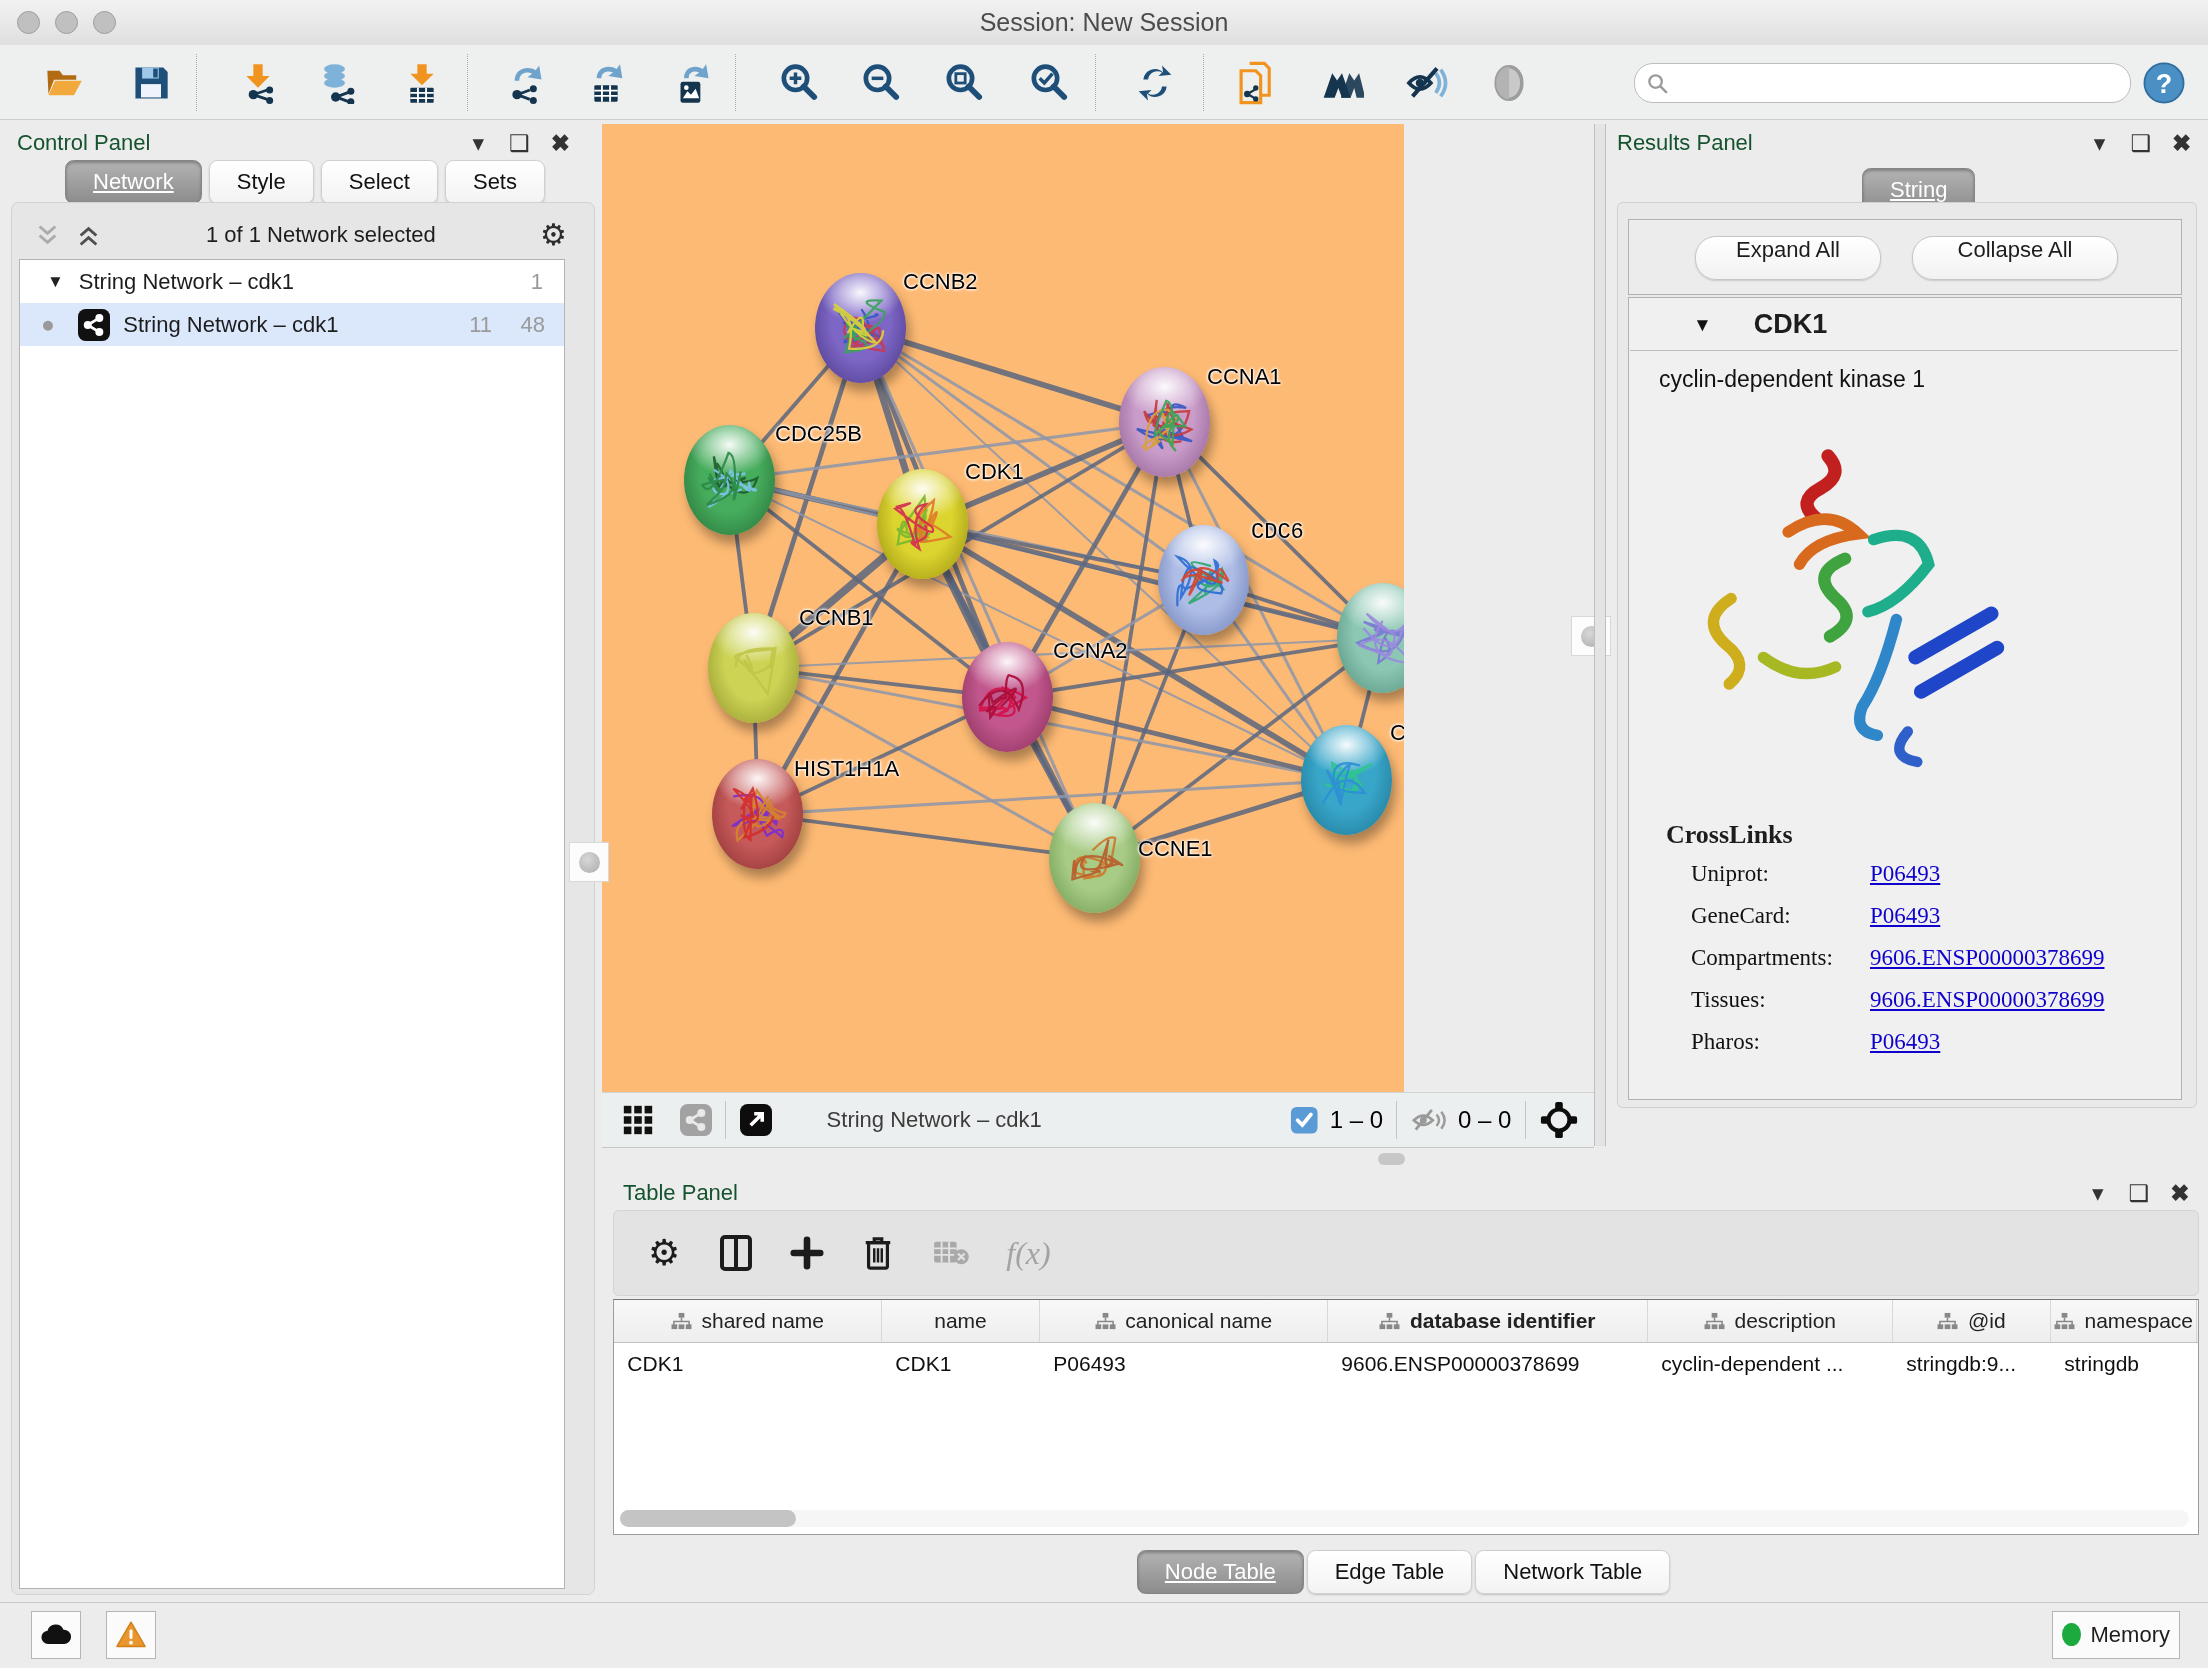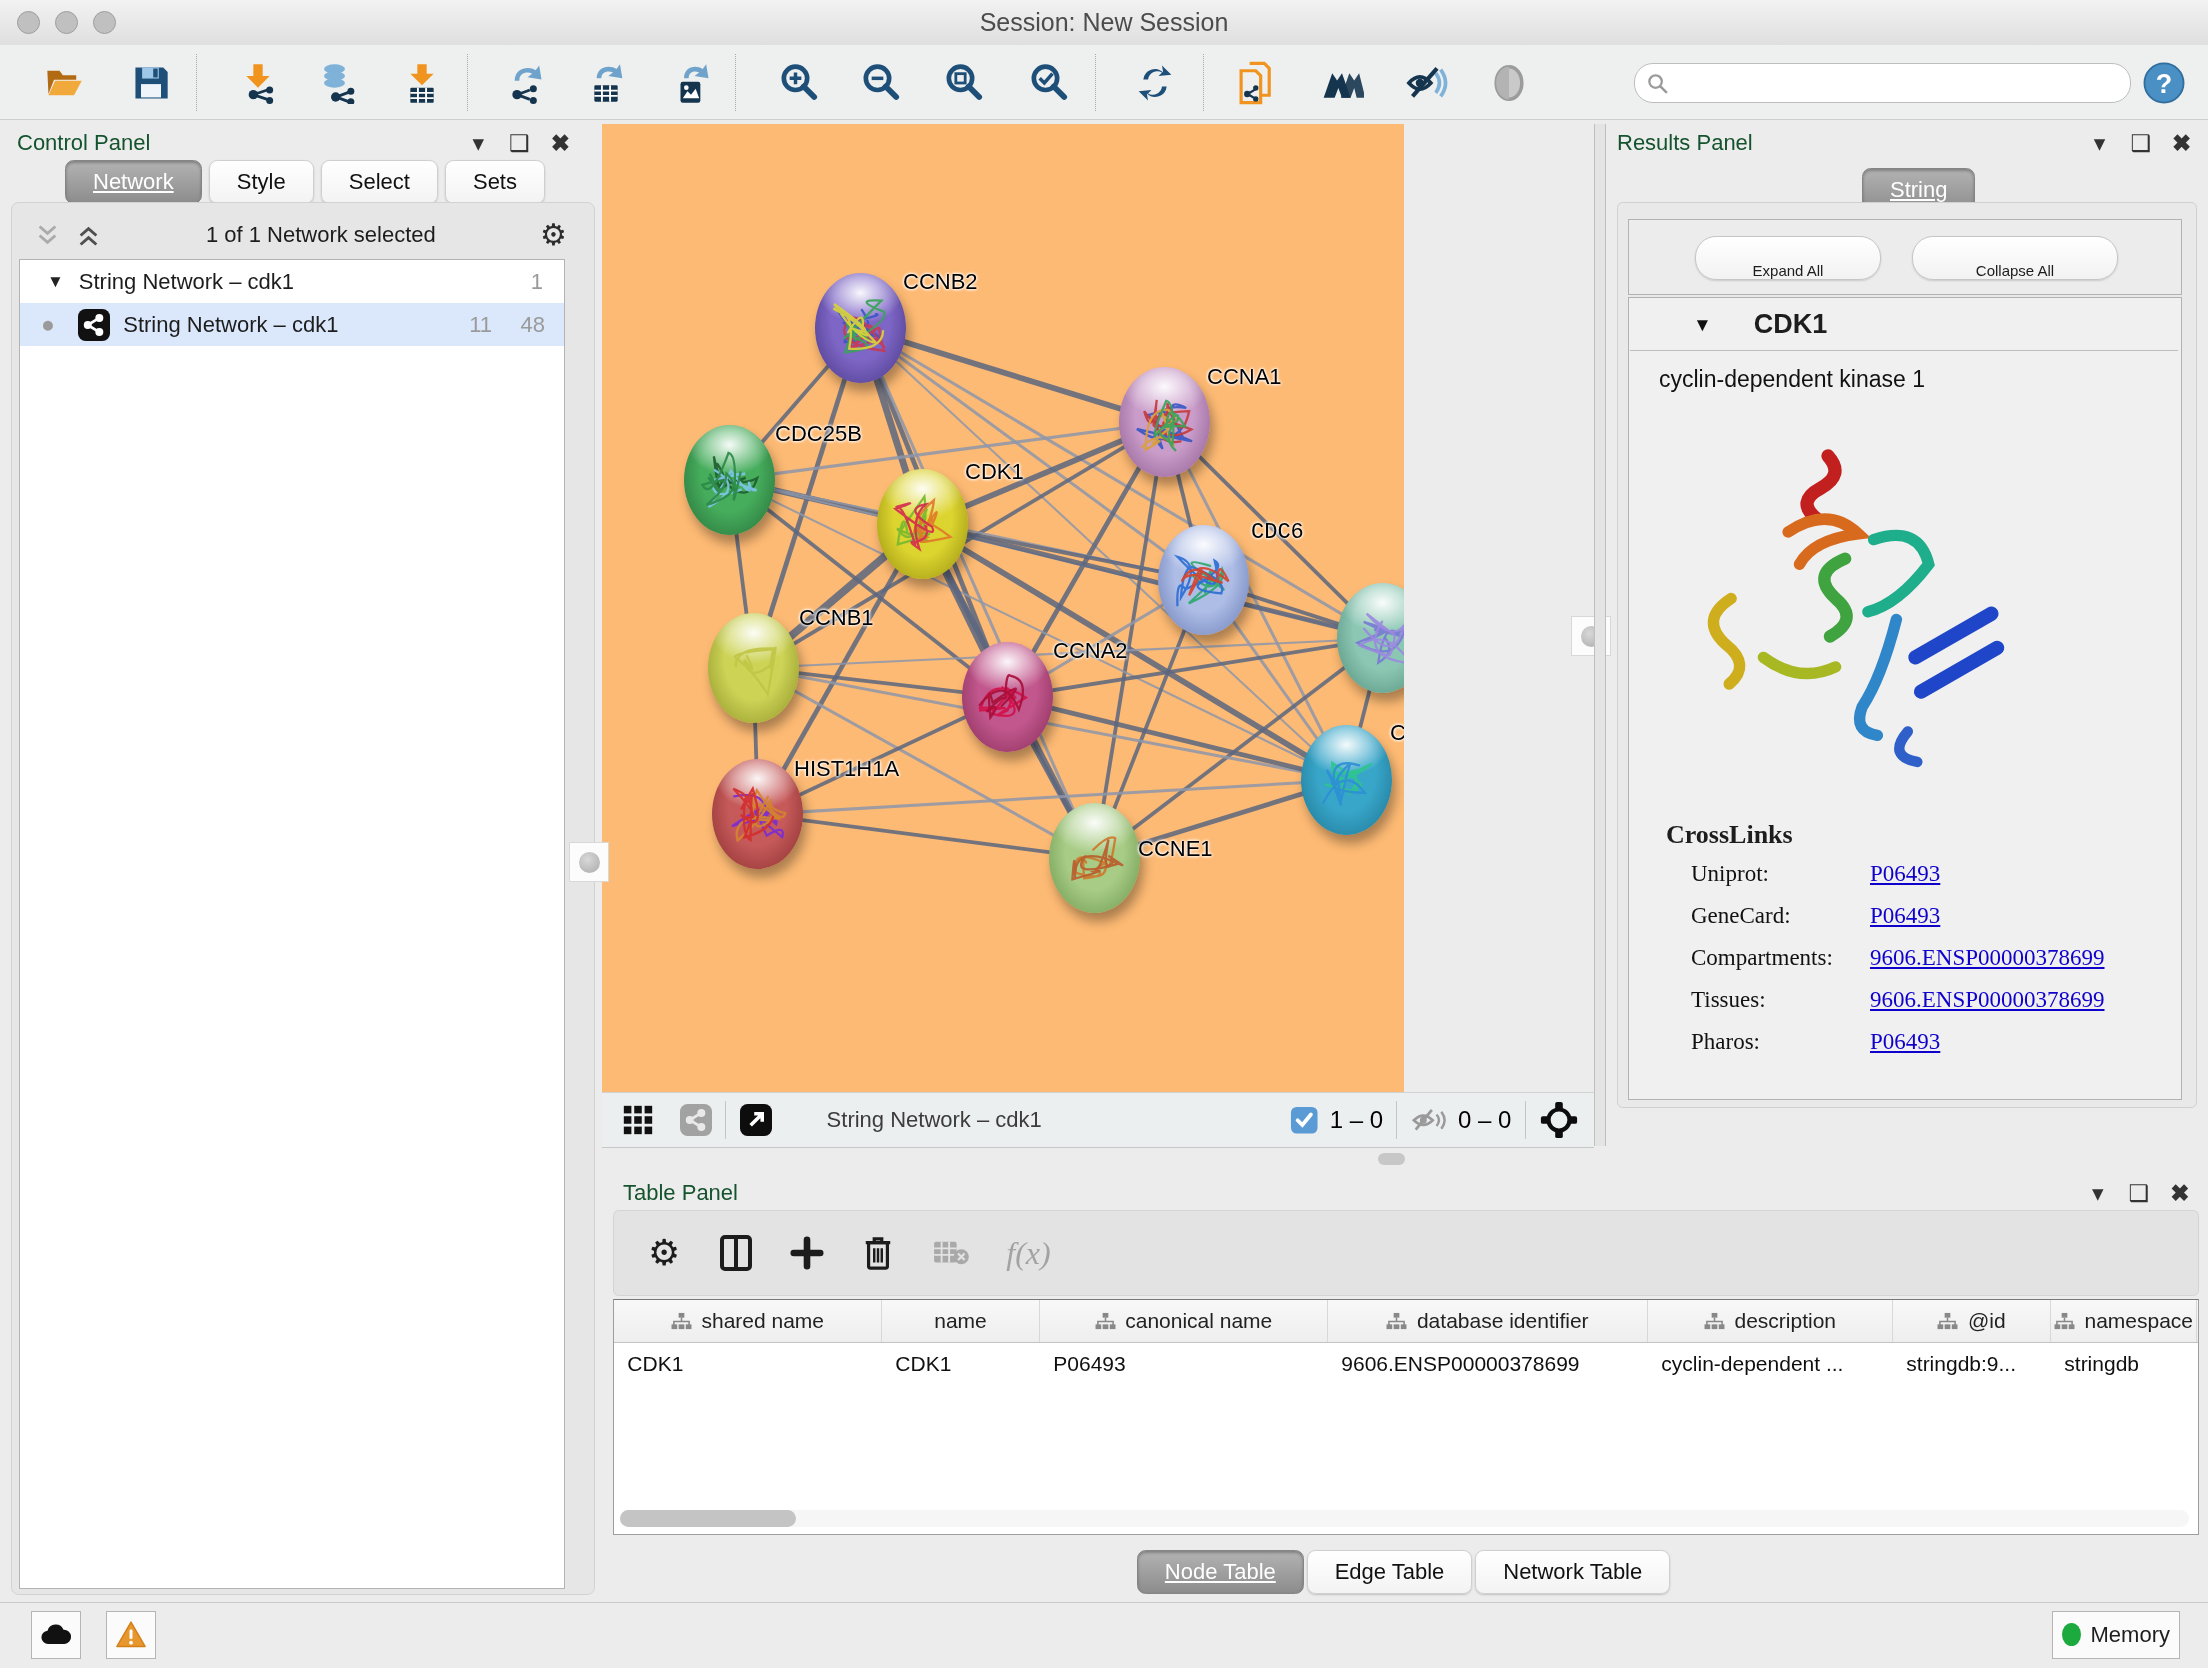--- a/index.html
+++ b/index.html
@@ -44,21 +44,21 @@
   .cv-txt{font-size:22px;color:#3c3c3c;}
   .cv-cnt{font-size:24px;color:#000000;}
   .handle{position:absolute;width:38px;height:38px;background:#fcfcfc;border:1px solid #d8d8d8;
      display:flex;align-items:center;justify-content:center;}
   .handle i{width:21px;height:21px;border-radius:50%;background:radial-gradient(circle at 40% 35%,#d8d8d8,#ababab);display:block;}
   .vsplit{left:1594px;top:124px;width:9.5px;height:1022px;border-left:1.9px solid #bfbfbf;border-right:1.9px solid #bfbfbf;background:#e4e4e4;}
   
   .rp-outer{left:1617px;top:202px;width:578px;height:904px;background:#e9e9e9;border:1px solid #d0d0d0;border-radius:5.7px;}
   .rp-box1{left:1628px;top:219px;width:552px;height:74px;background:#ececec;border:1.9px solid #b2b2b2;}
   .rp-btn{position:absolute;top:236px;height:42px;background:linear-gradient(#ffffff,#f2f2f2);
-      border:1px solid #c6c6c6;border-radius:21px;font-size:15px;display:flex;align-items:flex-end;justify-content:center;
+      border:1px solid #c6c6c6;border-radius:21px;font-size:22px;display:flex;align-items:flex-start;justify-content:center;
       box-shadow:0 1px 1.9px rgba(0,0,0,.15);}
   .rp-box2{left:1628px;top:297px;width:552px;height:801px;background:#f0f0f0;border:1.9px solid #b2b2b2;}
   .rp-sechdr{left:1630px;top:299px;width:548px;height:51px;border-bottom:1.9px solid #bdbdbd;display:flex;align-items:center;}
   .rp-desc{font-size:23px;color:#111;}
   .serif{font-family:Liberation Serif, serif;}
   .xl-title{font-size:26px;font-weight:bold;}
   .xlrow{display:flex;font-size:23px;margin-bottom:16px;}
   .xlrow .lbl{width:179px;color:#111;}
   .xlrow a{text-decoration:underline;}
   
@@ -611,21 +611,21 @@
       <div class="th" style="width: 288px;">
         <svg width="21" height="19" viewBox="0 0 22 20">
           <rect x="8" y="1" width="6" height="5" fill="#888"></rect>
           <path d="M11 6v4M3 14v-4h16v4M3 10h16" fill="none" stroke="#888" stroke-width="1.6"></path>
           <rect x="0.5" y="13" width="6" height="5" fill="#888"></rect>
           <rect x="8" y="13" width="6" height="5" fill="#888"></rect>
           <rect x="15.5" y="13" width="6" height="5" fill="#888"></rect>
         </svg>
         <span>canonical name</span>
       </div>
-      <div class="th" style="width: 320px;">
+      <div class="th" style="width: 320px; font-weight: bold;">
         <svg width="21" height="19" viewBox="0 0 22 20">
           <rect x="8" y="1" width="6" height="5" fill="#888"></rect>
           <path d="M11 6v4M3 14v-4h16v4M3 10h16" fill="none" stroke="#888" stroke-width="1.6"></path>
           <rect x="0.5" y="13" width="6" height="5" fill="#888"></rect>
           <rect x="8" y="13" width="6" height="5" fill="#888"></rect>
           <rect x="15.5" y="13" width="6" height="5" fill="#888"></rect>
         </svg>
         <span>database identifier</span>
       </div>
       <div class="th" style="width: 245px;">

